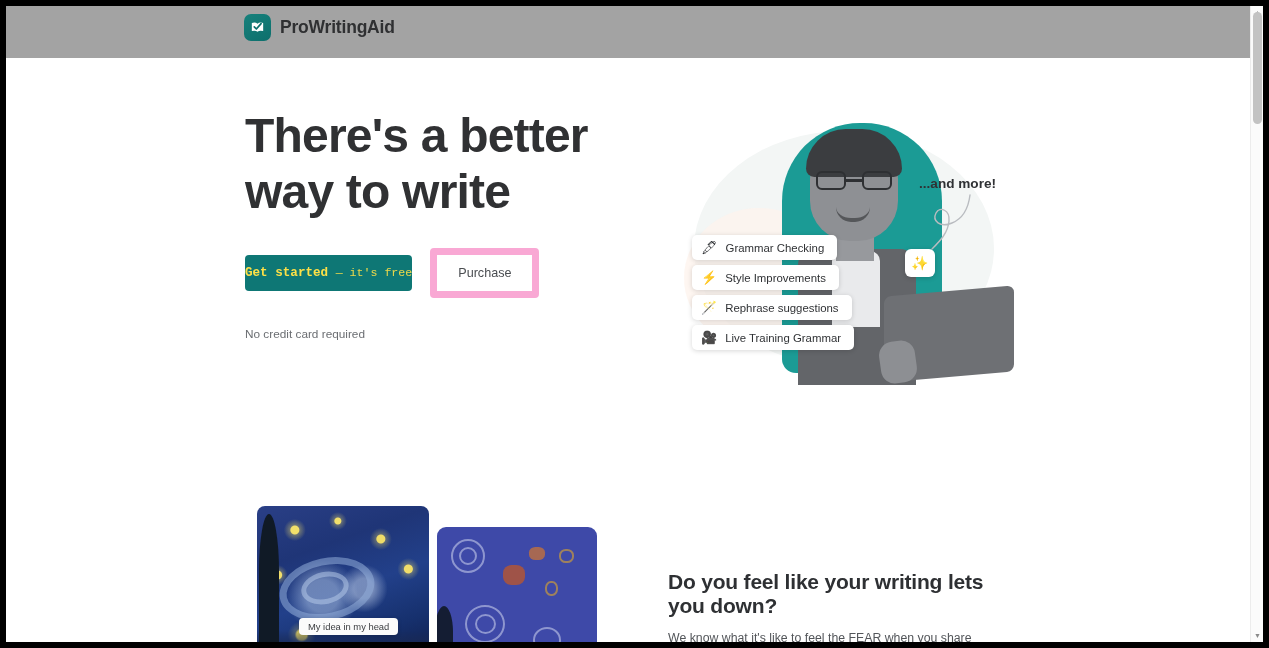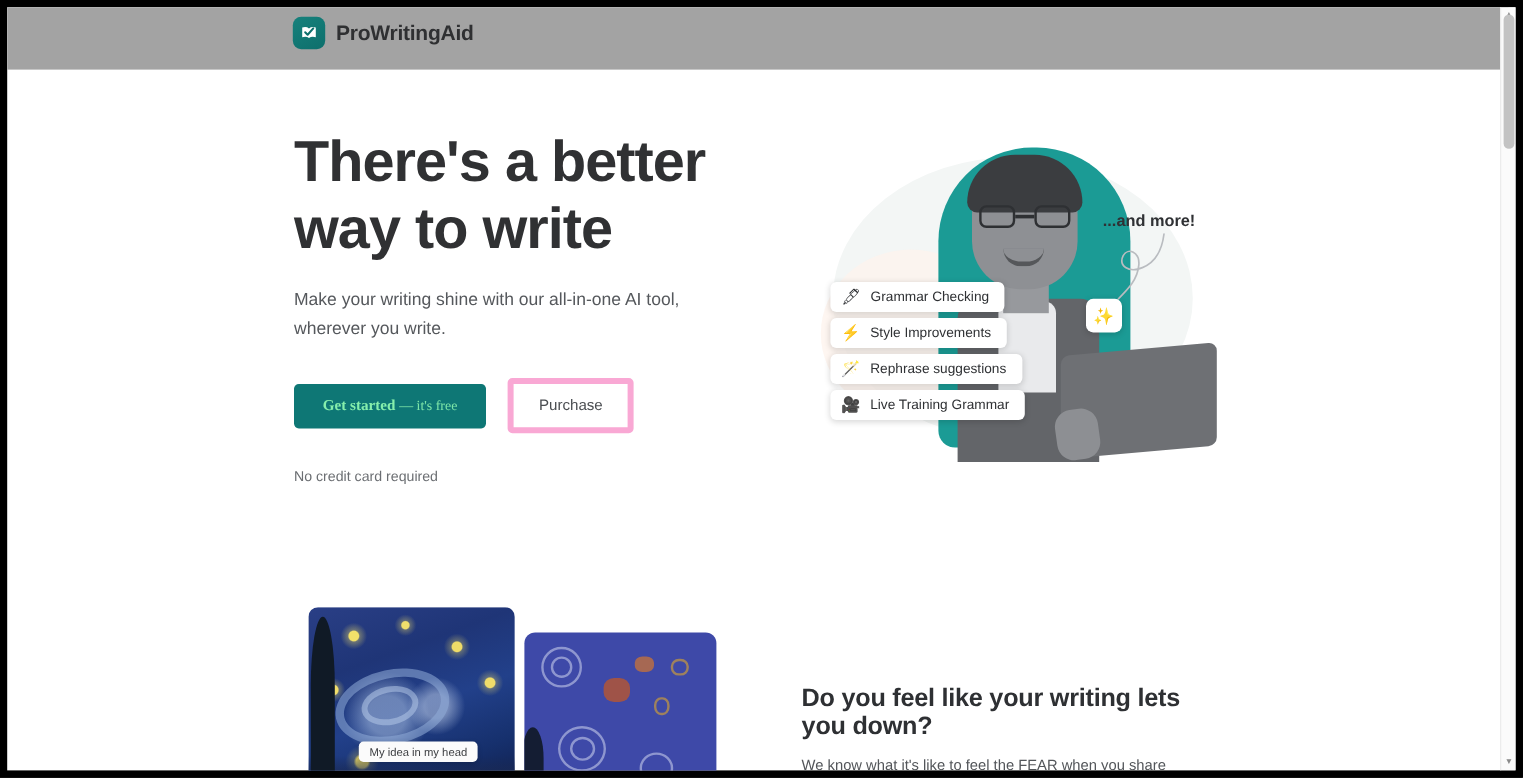--- a/index.html
+++ b/index.html
@@ -72,30 +72,30 @@
     font-size: 48px; line-height: 1.16; font-weight: bold;
     color: #303133; letter-spacing: -0.8px;
   }
   .hero-sub {
     margin-top: 20px;
     font-size: 14.6px; line-height: 1.6; color: #55585c;
     width: 330px;
   }
   .hero-actions { margin-top: 29px; display: flex; align-items: center; gap: 18px; }
   .btn-primary {
-    background: #0e7775; color: #86efac;
+    background: #0e7775; color: #fde047;
     border: none; border-radius: 4px;
-    padding: 11px 24px; font-size: 12.6px; cursor: pointer;
-    white-space: nowrap; font-family: Liberation Serif, serif;
+    padding: 11px 0; font-size: 12.6px; cursor: pointer;
+    white-space: nowrap; font-family: Liberation Mono, monospace;
   }
   .btn-primary .bold { font-weight: bold; }
   .btn-primary .light { font-weight: normal; opacity: .92; font-size: 11.6px; }
   .btn-outline {
     background: #ffffff; color: #4a4d51;
-    border: 5px solid #f9a8d4; border-radius: 4px;
+    border: 7px solid #f9a8d4; border-radius: 4px;
     padding: 11px 21px; font-size: 12.6px; cursor: pointer;
     white-space: nowrap; font-family: "Liberation Sans", sans-serif;
   }
   .hero-note { margin-top: 29px; font-size: 11.8px; color: #6b6e72; }
 
   
   .hero-art {
     position: absolute; left: 660px; top: 55px;
     width: 370px; height: 300px;
   }
@@ -334,21 +334,20 @@
         </span>
         <span class="brand-name">ProWritingAid</span>
       </div>
 
     </div>
 
     <div class="hero">
 
       <div class="hero-copy">
         <h1 class="hero-title">There's a better way to write</h1>
-        <p class="hero-sub">Make your writing shine with our all-in-one AI tool, wherever you write.</p>
 
         <div class="hero-actions">
           <button class="btn-primary">
             <span class="bold">Get started</span>
             <span class="light">— it's free</span>
           </button>
           <button class="btn-outline">Purchase</button>
         </div>
 
         <p class="hero-note">No credit card required</p>

